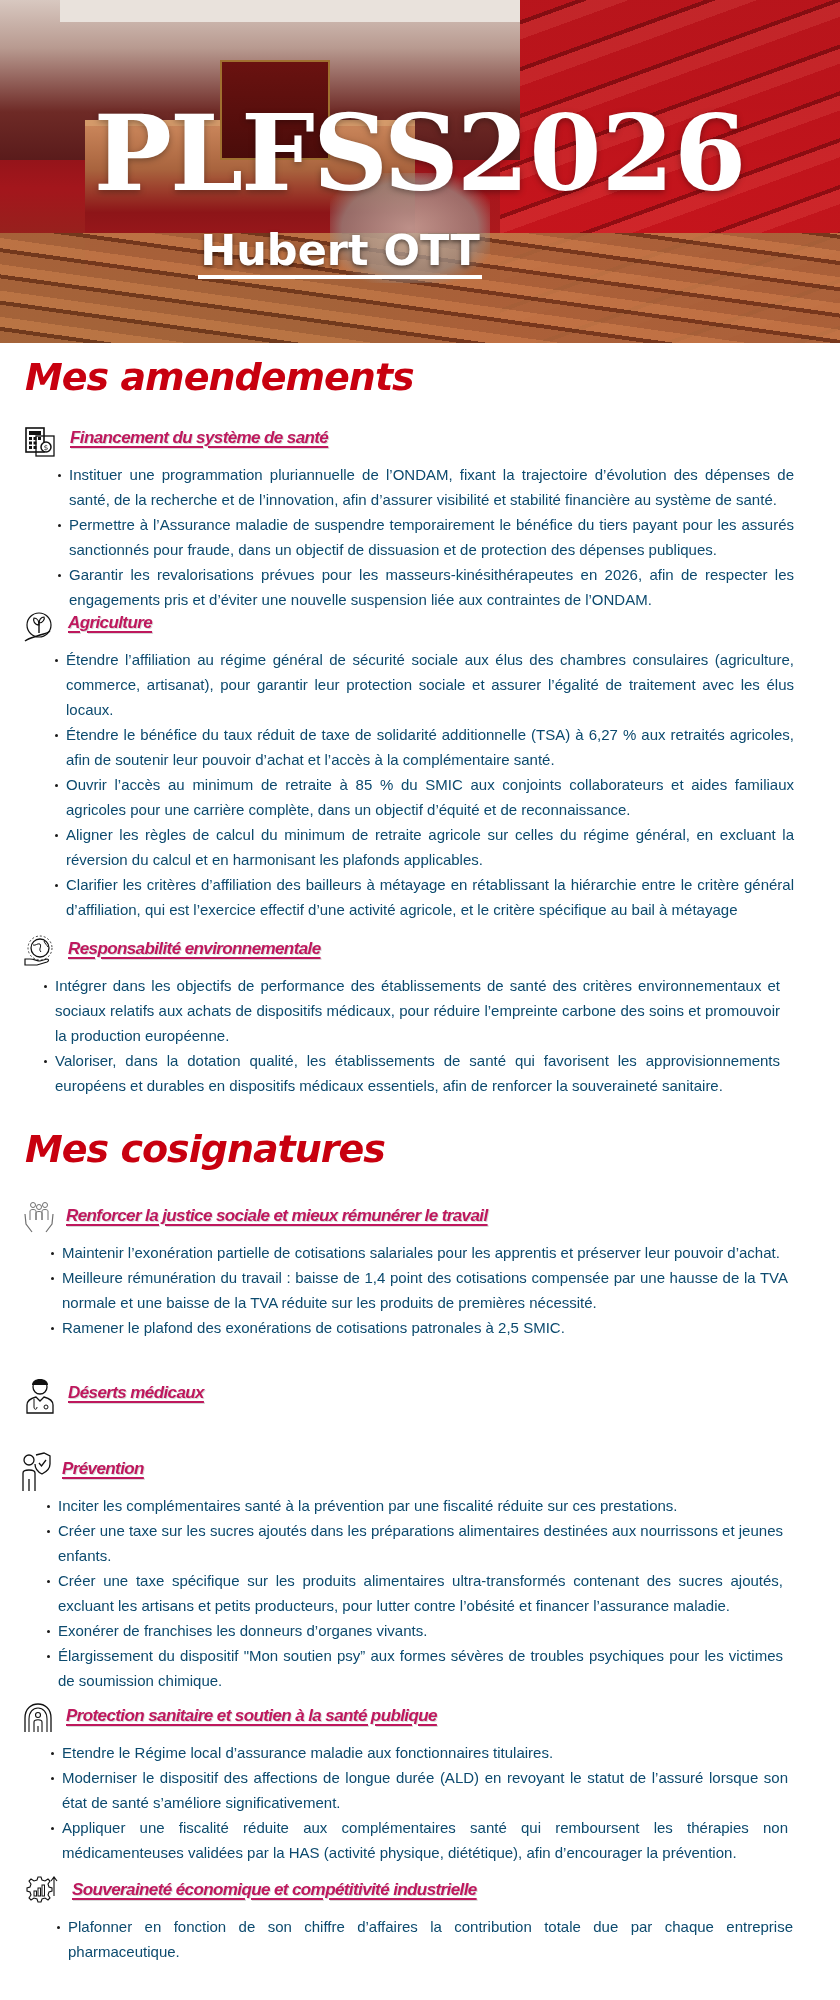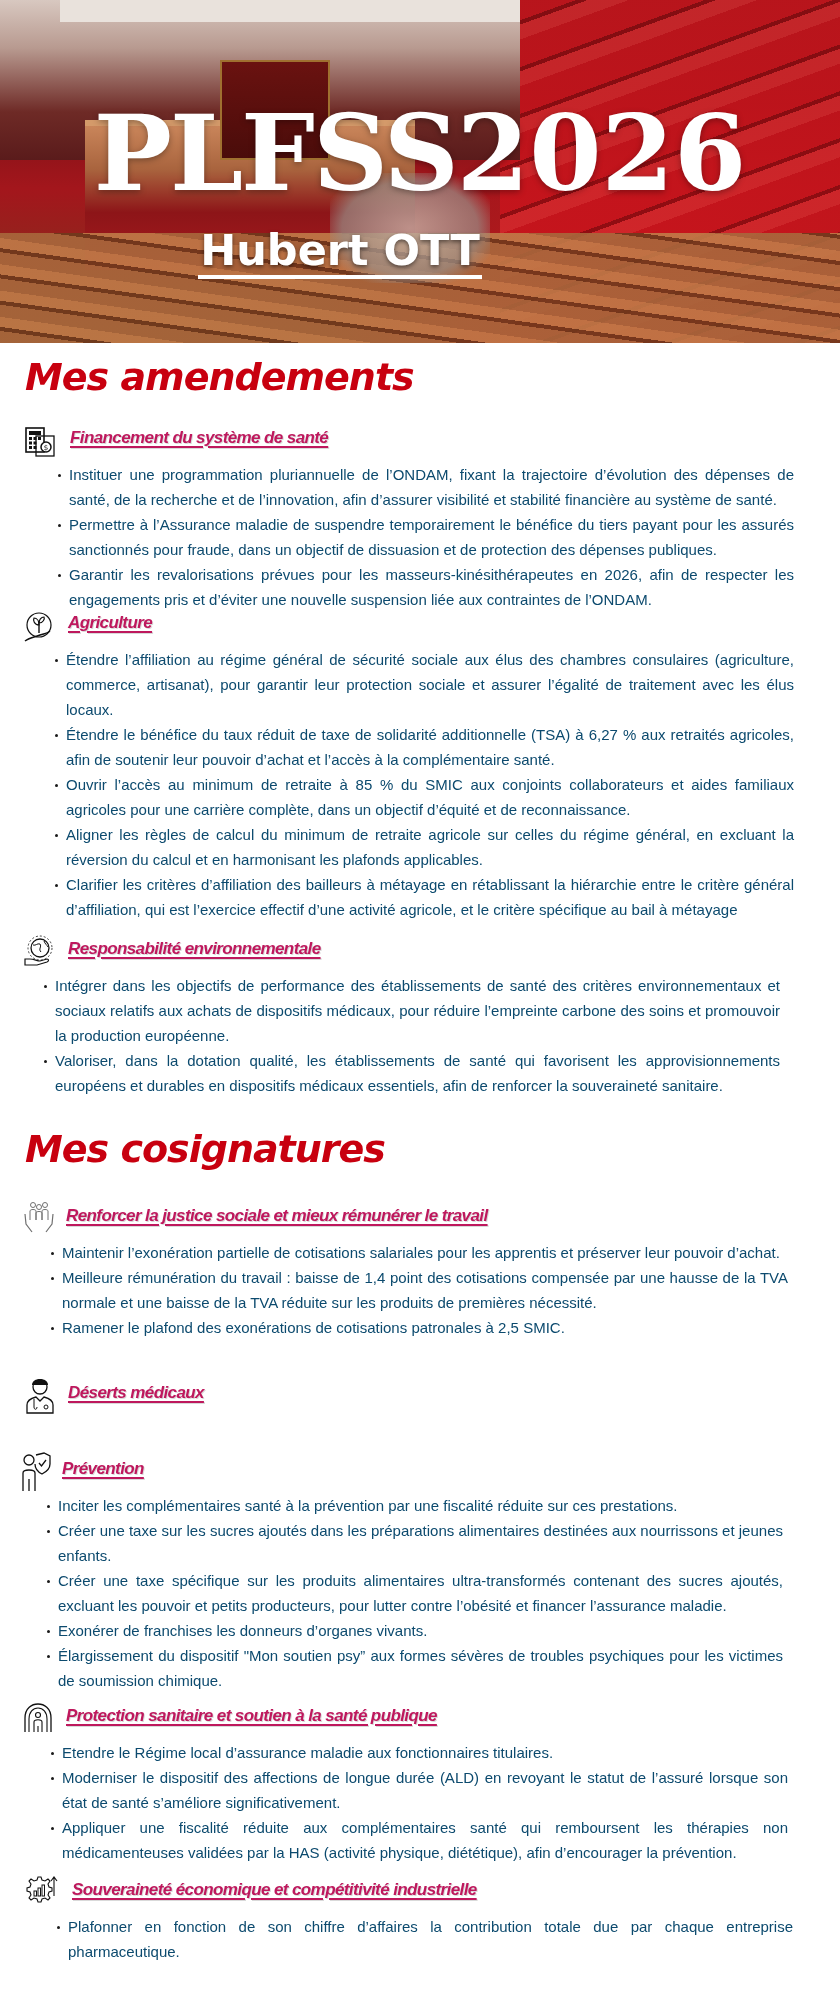--- a/index.html
+++ b/index.html
@@ -224,21 +224,21 @@
           <path d="M3 40 V22 C3 18 15 18 15 22 V40 M9 28 V40" fill="none" stroke="#111" stroke-width="1.3"></path>
           <path d="M16 4 L24 2 L30 5 V13 C30 18 26 21 22 23 C18 21 15 18 15 13" fill="none" stroke="#111" stroke-width="1.3"></path>
           <path d="M19 12 L21.5 15 L26 9" fill="none" stroke="#111" stroke-width="1.3"></path>
         </svg>
     </span>
     <span class="cat-title" style="left:62px;">Prévention</span>
   </div>
   <ul class="items" style="margin:6px 0 0 58px; width:725px;">
     <li>Inciter les complémentaires santé à la prévention par une fiscalité réduite sur ces prestations.</li>
     <li>Créer une taxe sur les sucres ajoutés dans les préparations alimentaires destinées aux nourrissons et jeunes enfants.</li>
-    <li>Créer une taxe spécifique sur les produits alimentaires ultra-transformés contenant des sucres ajoutés, excluant les pouvoir et petits producteurs, pour lutter contre l’obésité et financer l’assurance maladie.</li>
+    <li>Créer une taxe spécifique sur les produits alimentaires ultra-transformés contenant des sucres ajoutés, excluant les artisans et petits producteurs, pour lutter contre l’obésité et financer l’assurance maladie.</li>
     <li>Exonérer de franchises les donneurs d’organes vivants.</li>
     <li>Élargissement du dispositif "Mon soutien psy” aux formes sévères de troubles psychiques pour les victimes de soumission chimique.</li>
   </ul>
 </div>
 
 <div class="cat" style="top:1702px;">
   <div class="cat-head">
     <span class="cat-icon" style="left:22px; top:0px; width:32px; height:32px;">
       <svg viewBox="0 0 32 32">
           <path d="M3 30 V16 C3 6 10 2 16 2 C22 2 29 6 29 16 V30" fill="none" stroke="#111" stroke-width="1.3"></path>

